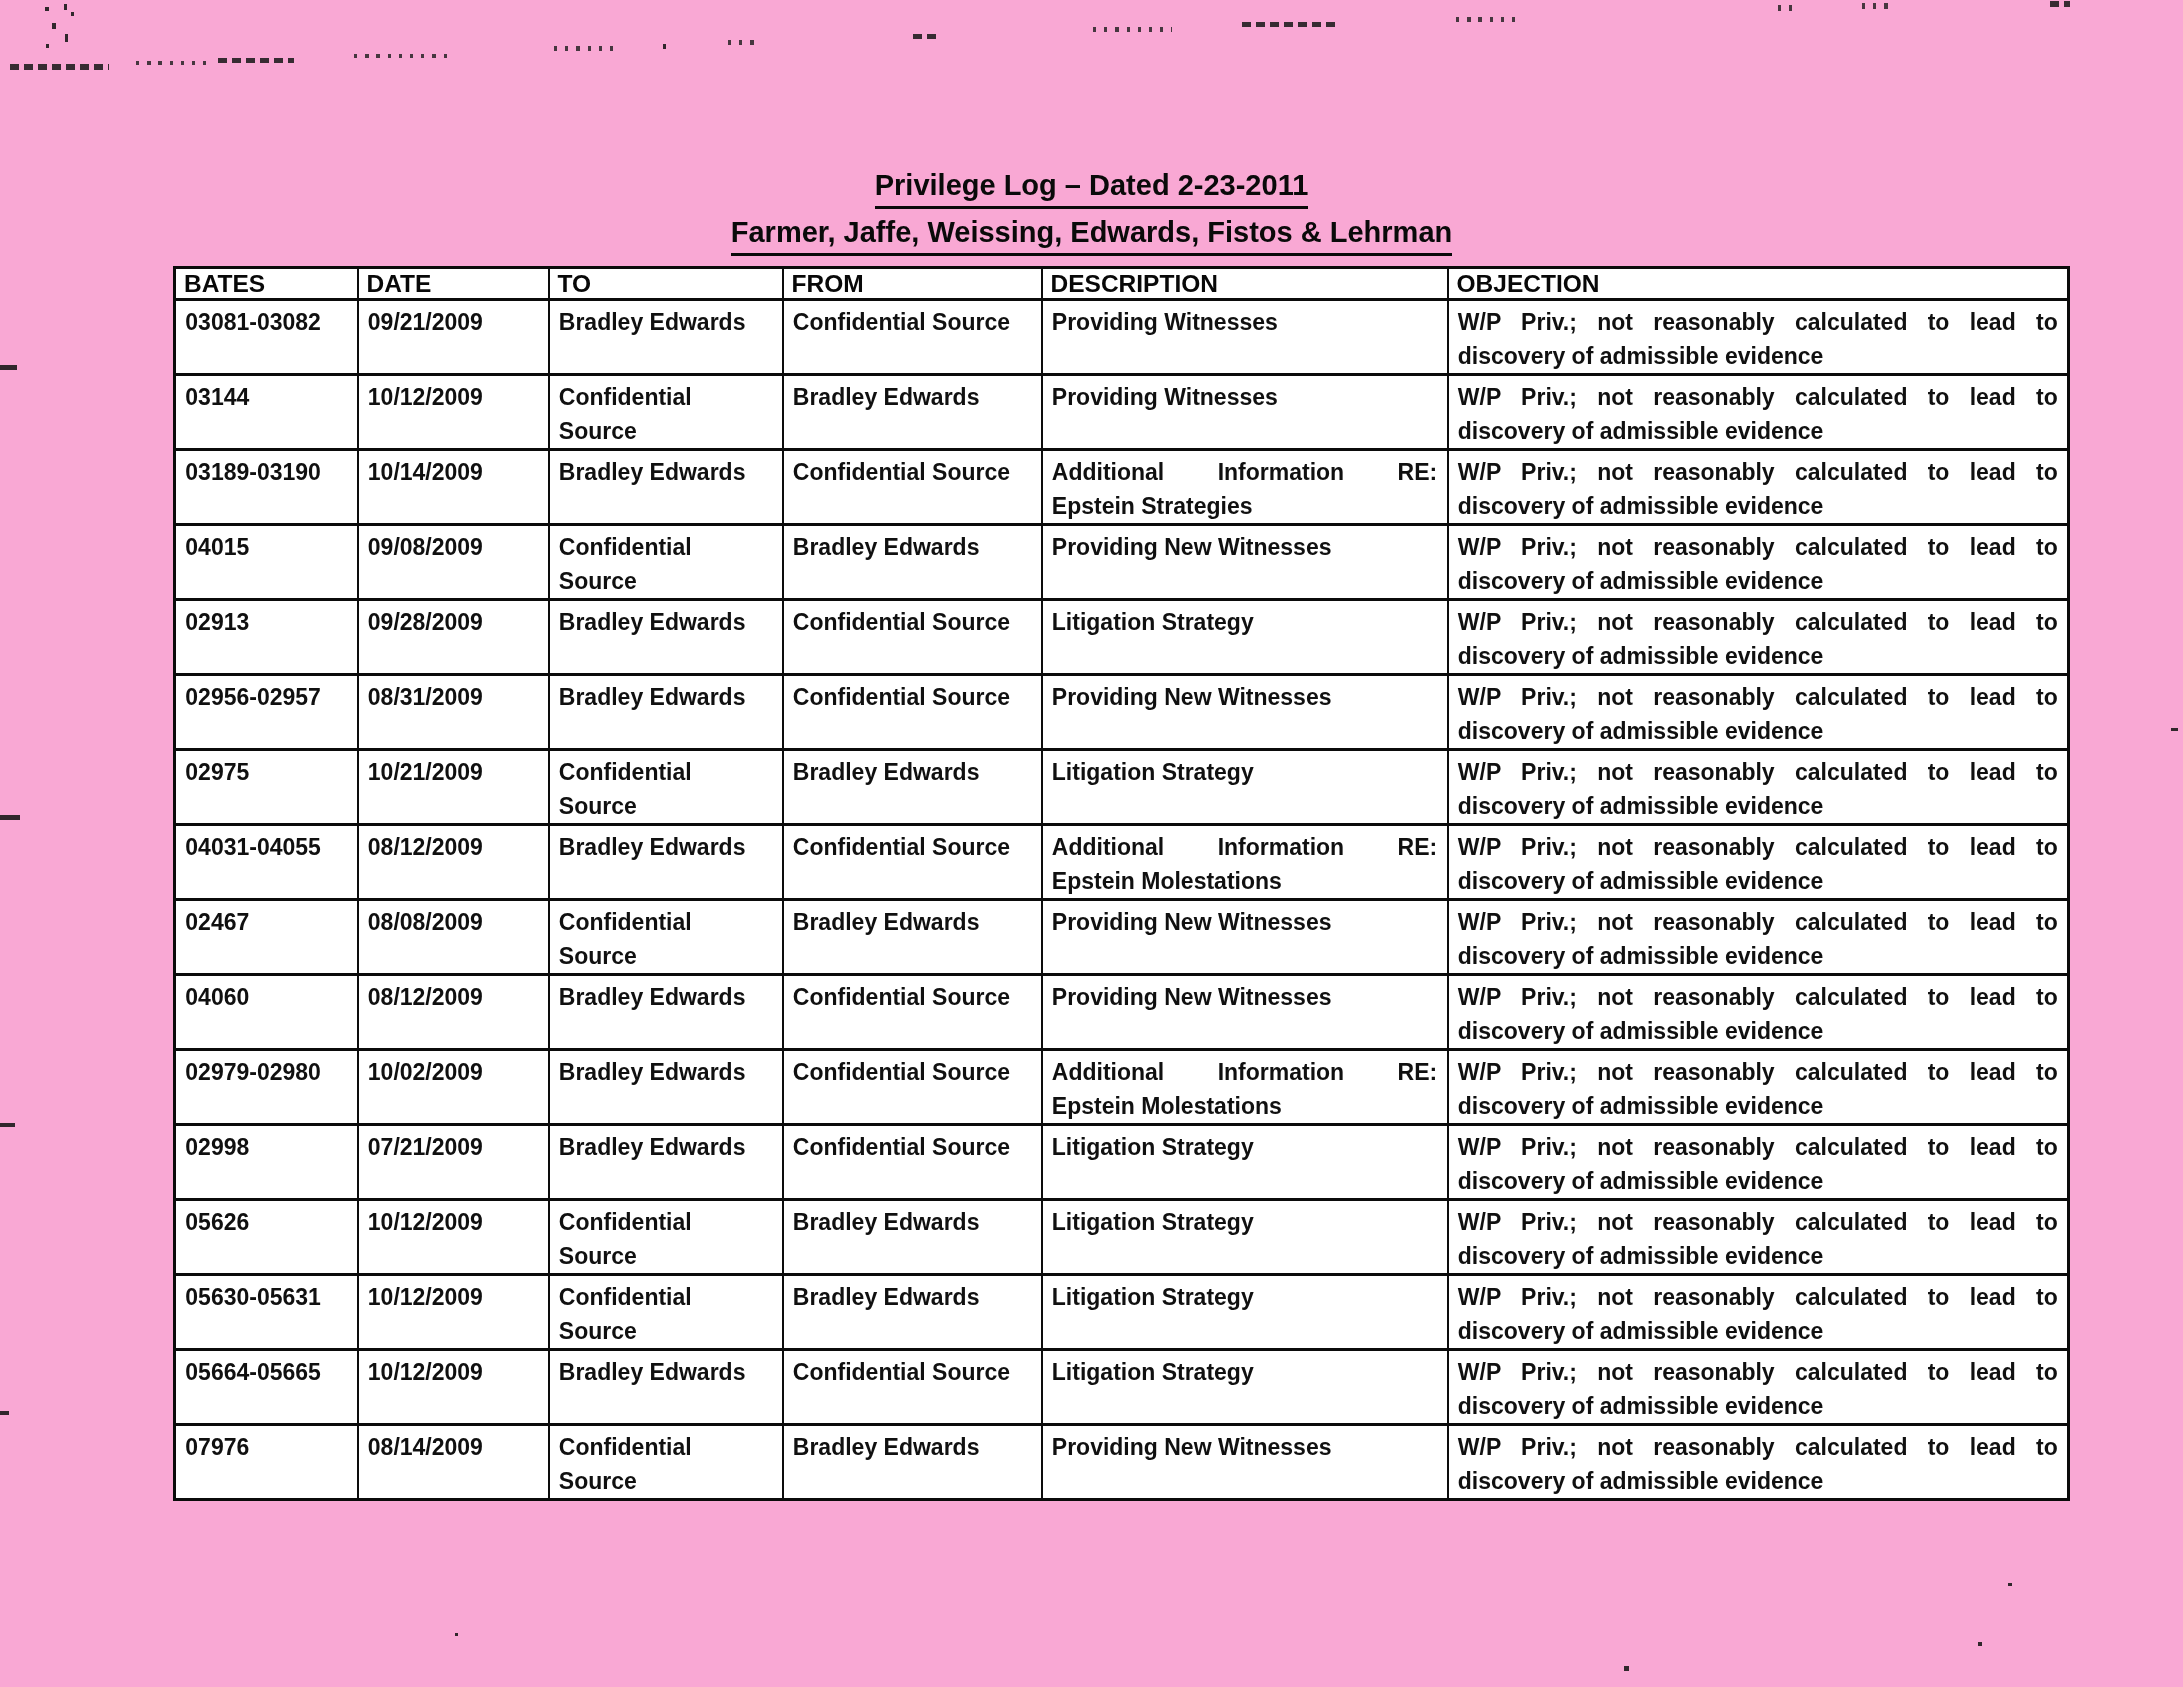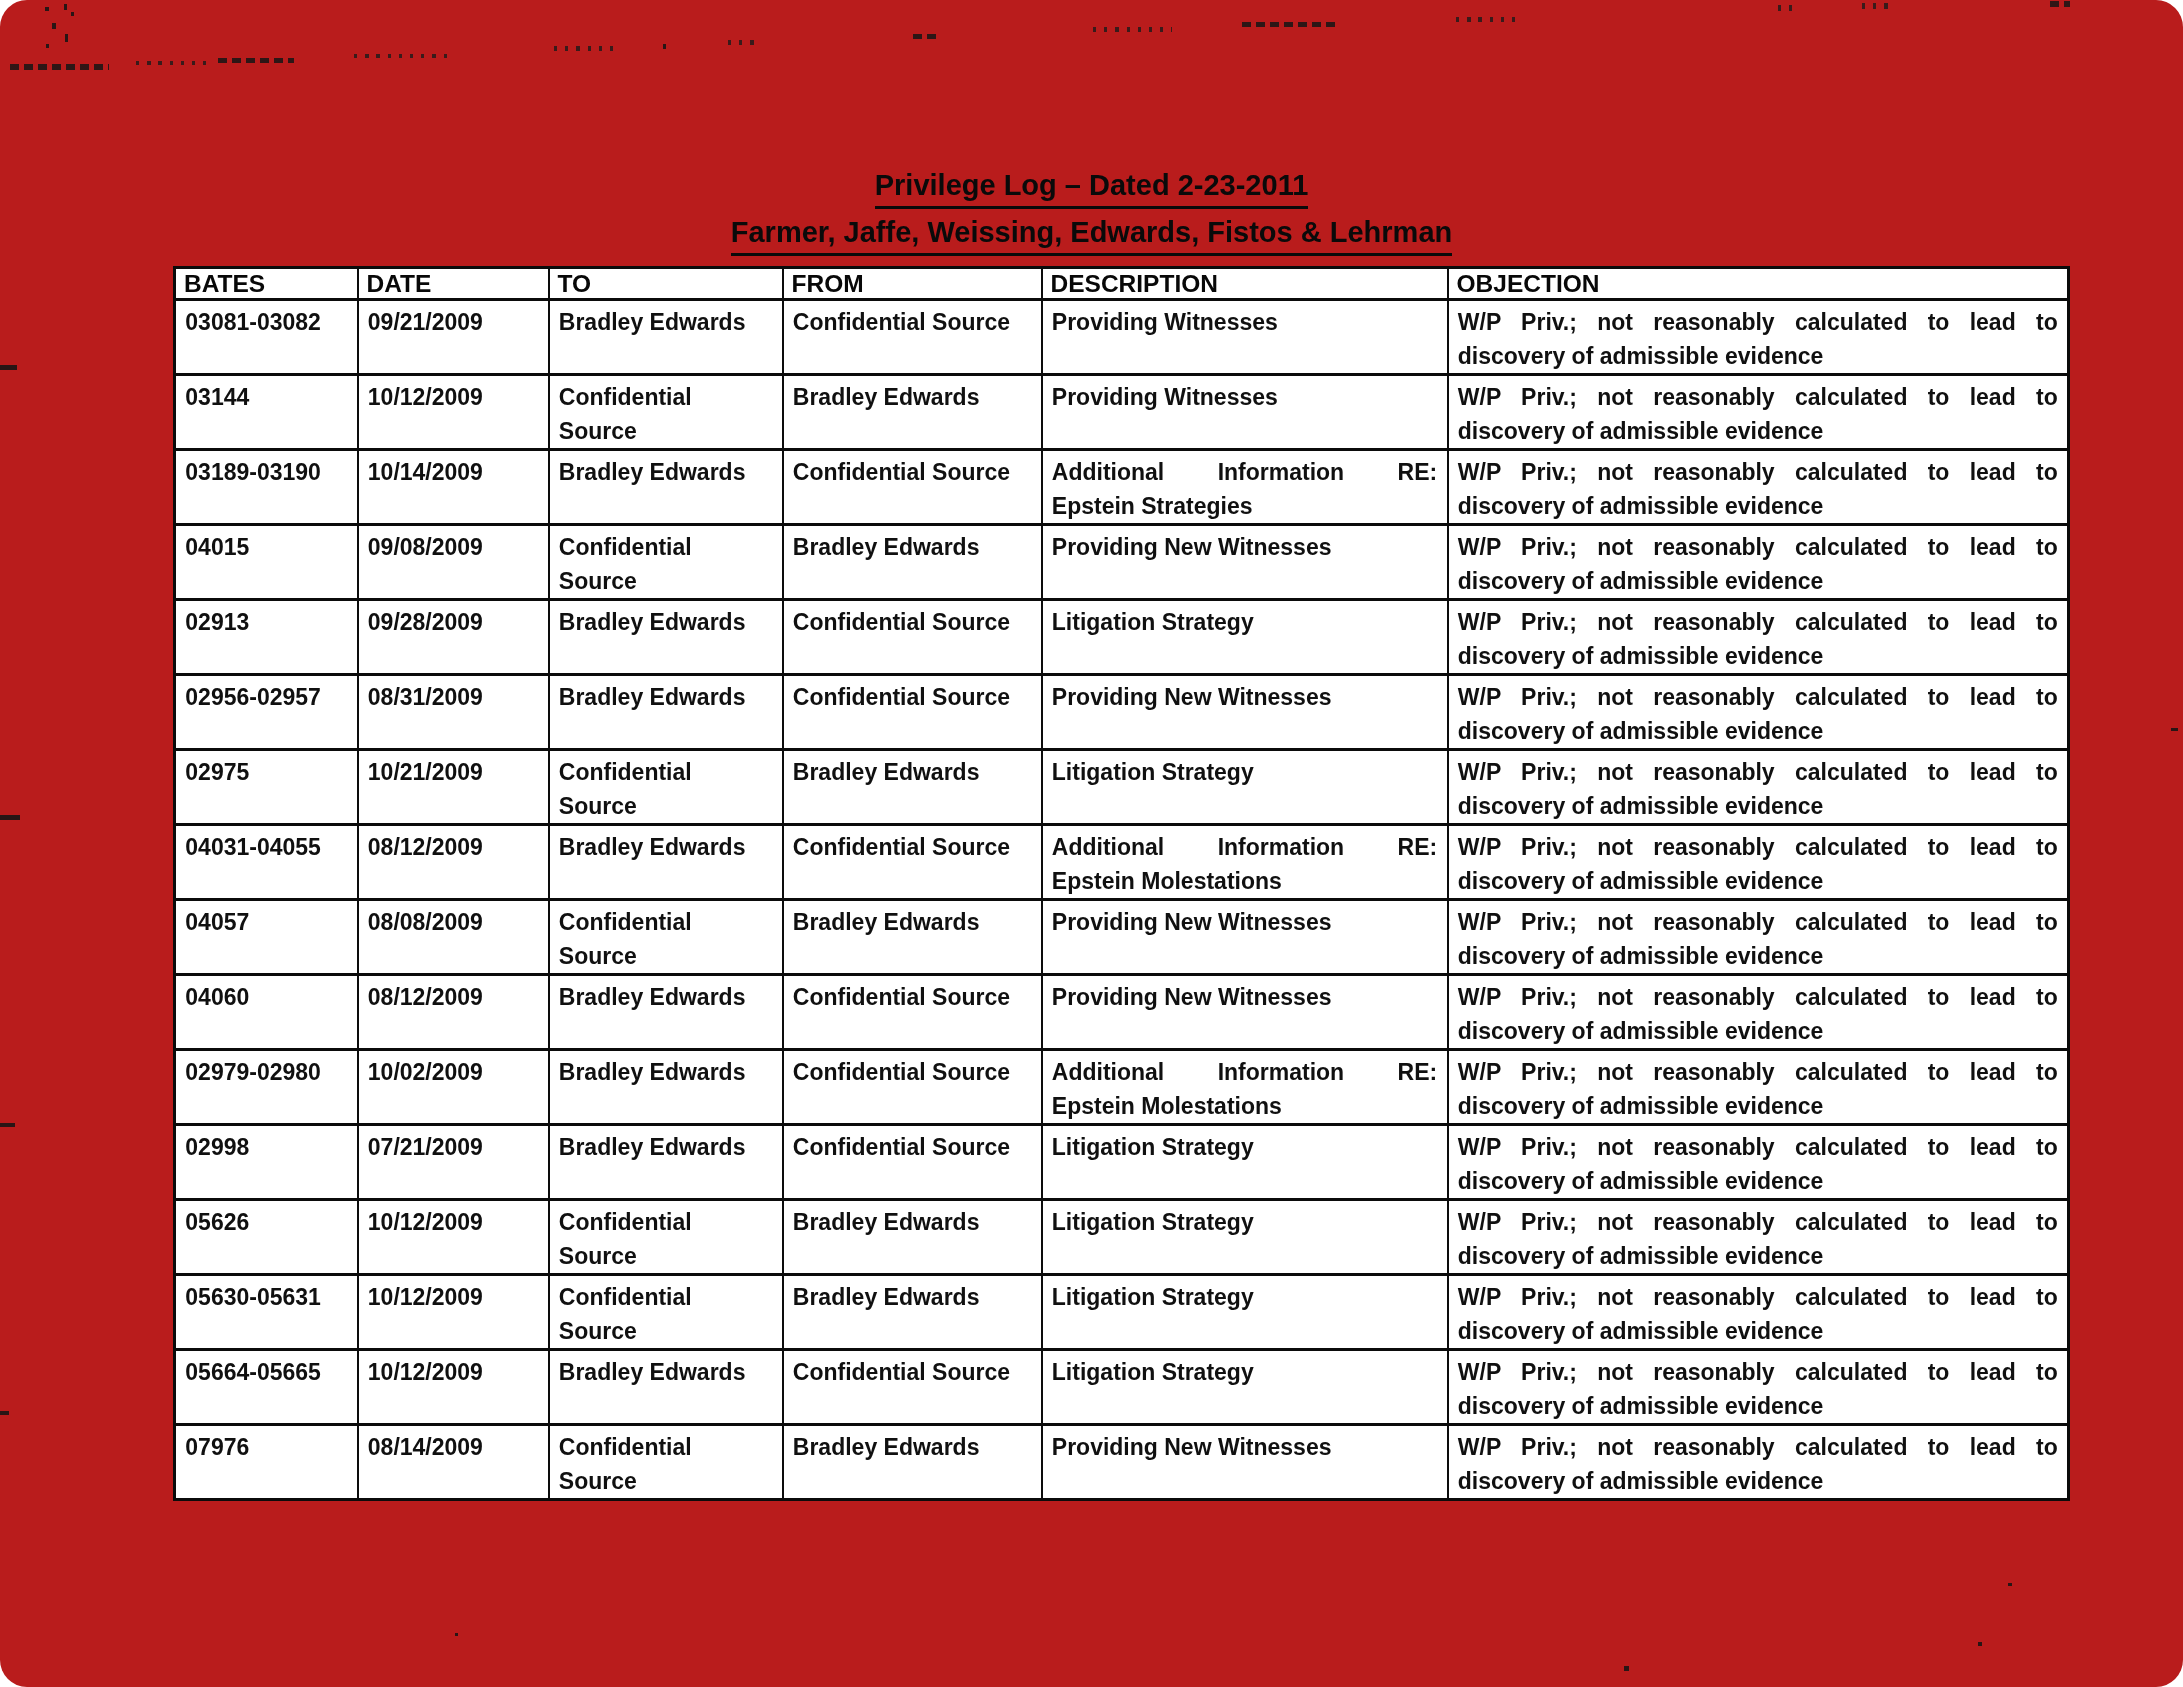--- a/index.html
+++ b/index.html
@@ -1,19 +1,19 @@
 <!DOCTYPE html>
 <html style="font-size:10.6px"><head>
 <meta charset="utf-8">
 <style>
   * { margin:0; padding:0; box-sizing:border-box; }
   html,body { width:2183px; height:1687px; background:#ffffff; overflow:hidden; }
   body { font-family:"Liberation Sans", sans-serif; color:#0d0d0d; position:relative; }
 
-  .page { position:absolute; inset:0; background:#b91c1c;border-radius:27px; }
+  .page { position:absolute; inset:0; background:#f9a8d4; }
 
   
   .doc-title, .doc-subtitle {
     position:absolute; left:0; width:2183px; text-align:center;
     font-weight:bold; font-size:29px; letter-spacing:0px; color:#0a0a0a;
   }
   .doc-title   { top:169px; }
   .doc-subtitle{ top:216px; }
   .doc-title span, .doc-subtitle span {
     display:inline-block;
@@ -308,21 +308,21 @@
             <div class="line justify">Additional Information RE:</div>
             <div class="line">Epstein Molestations</div>
           </td>
           <td>
             <div class="line justify">W/P Priv.; not reasonably calculated to lead to</div>
             <div class="line">discovery of admissible evidence</div>
           </td>
         </tr>
         <tr>
           <td>
-            <div class="line">04057</div>
+            <div class="line">02467</div>
           </td>
           <td>
             <div class="line">08/08/2009</div>
           </td>
           <td>
             <div class="line">Confidential</div>
             <div class="line">Source</div>
           </td>
           <td>
             <div class="line">Bradley Edwards</div>

